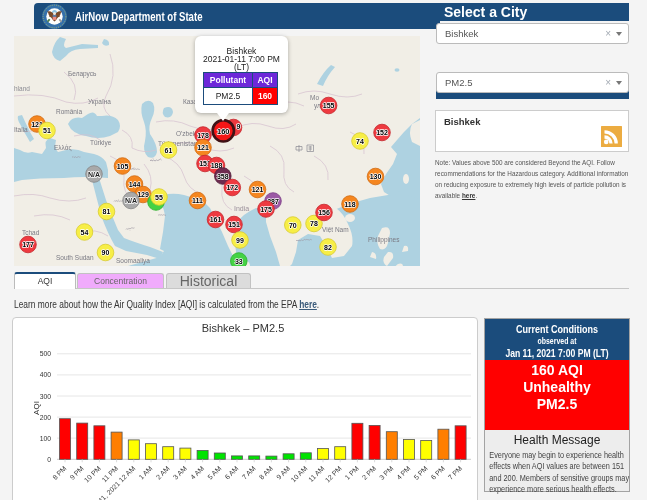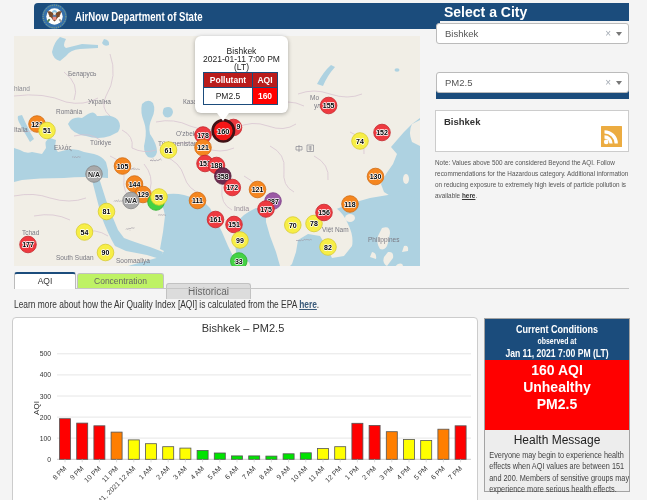--- a/index.html
+++ b/index.html
@@ -234,21 +234,21 @@
     <text x="209.3" y="97.6" fill="#000000" stroke="#ffffff" stroke-width="1.4" paint-order="stroke" stroke-linejoin="round" font-size="7.5">160</text>
   </g>
 </svg>
 </div>
 
 <div class="abs" style="left:195px; top:36px; width:93px; height:77px; background:#fff; border-radius:6px; box-shadow:0 1px 4px rgba(0,0,0,0.3); z-index:5;"></div>
 <div class="abs" style="left:217px; top:113px; width:0; height:0; border-left:6.5px solid transparent; border-right:6.5px solid transparent; border-top:8.5px solid #fff; z-index:5;"></div>
 <div class="abs" style="left:195px; top:47px; width:93px; text-align:center; font-size:8.5px; color:#222; z-index:6; line-height:8px;">Bishkek<br>2021-01-11 7:00 PM<br>(LT)</div>
 <table class="abs" style="left:203px; top:71.5px; width:75px; border-collapse:collapse; z-index:6; font-size:8.5px; text-align:center;">
   <tbody>
-        <tr style="background:#b91c1c; color:#fff; font-weight:bold;">
+        <tr style="background:#6d28d9; color:#fff; font-weight:bold;">
           <td style="border:1.5px solid #1b4c7c; width:49px; height:15px;">Pollutant</td>
           <td style="border:1.5px solid #1b4c7c;">AQI</td>
         </tr>
   <tr>
           <td style="border:1.5px solid #1b4c7c; height:17px; color:#222;">PM2.5</td>
           <td style="border:1.5px solid #1b4c7c; background:#f00; color:#fff; font-weight:bold;">160</td>
         </tr>
 </tbody>
     </table>
 
@@ -270,22 +270,22 @@
     <rect width="21" height="21" rx="0.5" fill="#ecac41"></rect>
     <path d="M3.5 11 A6.5 6.5 0 0 1 10 17.5" stroke="#fff" stroke-width="3.3" fill="none"></path>
     <path d="M3.5 5.8 A11.7 11.7 0 0 1 15.2 17.5" stroke="#fff" stroke-width="3.3" fill="none"></path>
     <circle cx="5.2" cy="15.9" r="2.3" fill="#fff"></circle>
   </svg>
 </div>
 <div class="abs" style="left:435px; top:157px; width:198px; font-size:7.5px; color:#555; line-height:11px; white-space:nowrap; transform:scaleX(0.85); transform-origin:0 0;">Note: Values above 500 are considered Beyond the AQI. Follow<br>recommendations for the Hazardous category. Additional information<br>on reducing exposure to extremely high levels of particle pollution is<br>available <b style="text-decoration:underline; color:#333;">here</b>.</div>
 
 <div class="abs" style="left:14px; top:288px; width:615px; height:1px; background:#c6c6c6; z-index:1;"></div>
 <div class="abs" style="left:14px; top:271.5px; width:62px; height:17.5px; background:#fff; border-top:2.5px solid #1b4c7c; border-left:1px solid #bbb; border-right:1px solid #bbb; border-radius:3px 3px 0 0; text-align:center; line-height:14px; font-size:8.5px; color:#333; z-index:2;">AQI</div>
-<div class="abs" style="left:77px; top:272.5px; width:87px; height:16px; background:#bef264; border:1px solid #c2c2c2; border-bottom:none; border-radius:3px 3px 0 0; text-align:center; line-height:15px; font-size:8.5px; color:#666; z-index:0;">Concentration</div>
-<div class="abs" style="left:166px; top:272.5px; width:85px; height:16px; background:#dcdcdc; border:1px solid #c2c2c2; border-bottom:none; border-radius:3px 3px 0 0; text-align:center; line-height:15px; font-size:10px; color:#666; z-index:0;margin-top:10px;">Historical</div>
+<div class="abs" style="left:77px; top:272.5px; width:87px; height:16px; background:#f0abfc; border:1px solid #c2c2c2; border-bottom:none; border-radius:3px 3px 0 0; text-align:center; line-height:15px; font-size:8.5px; color:#666; z-index:0;">Concentration</div>
+<div class="abs" style="left:166px; top:272.5px; width:85px; height:16px; background:#dcdcdc; border:1px solid #c2c2c2; border-bottom:none; border-radius:3px 3px 0 0; text-align:center; line-height:15px; font-size:14px; color:#666; z-index:0;">Historical</div>
 <div class="abs" style="left:14px; top:299px; font-size:10px; color:#333; white-space:nowrap; transform:scaleX(0.84); transform-origin:0 0;">Learn more about how the Air Quality Index [AQI] is calculated from the EPA <a style="color:#3a5a7a; text-decoration:underline; font-weight:bold;">here</a>.</div>
 
 <div class="abs" style="left:12px; top:317px; width:466px; height:190px; background:#fff; border:1px solid #ccc; border-radius:4px;">
 <svg width="464" height="188" viewBox="0 0 464 188" style="position:absolute; left:0; top:0;">
   <text x="230" y="14" font-size="11" fill="#333" text-anchor="middle">Bishkek – PM2.5</text>
   <g id="grid" stroke="#e6e6e6" stroke-width="1">
     <line x1="44" y1="35.8" x2="458" y2="35.8"></line>
     <line x1="44" y1="56.9" x2="458" y2="56.9"></line>
     <line x1="44" y1="78" x2="458" y2="78"></line>
     <line x1="44" y1="99.1" x2="458" y2="99.1"></line>

